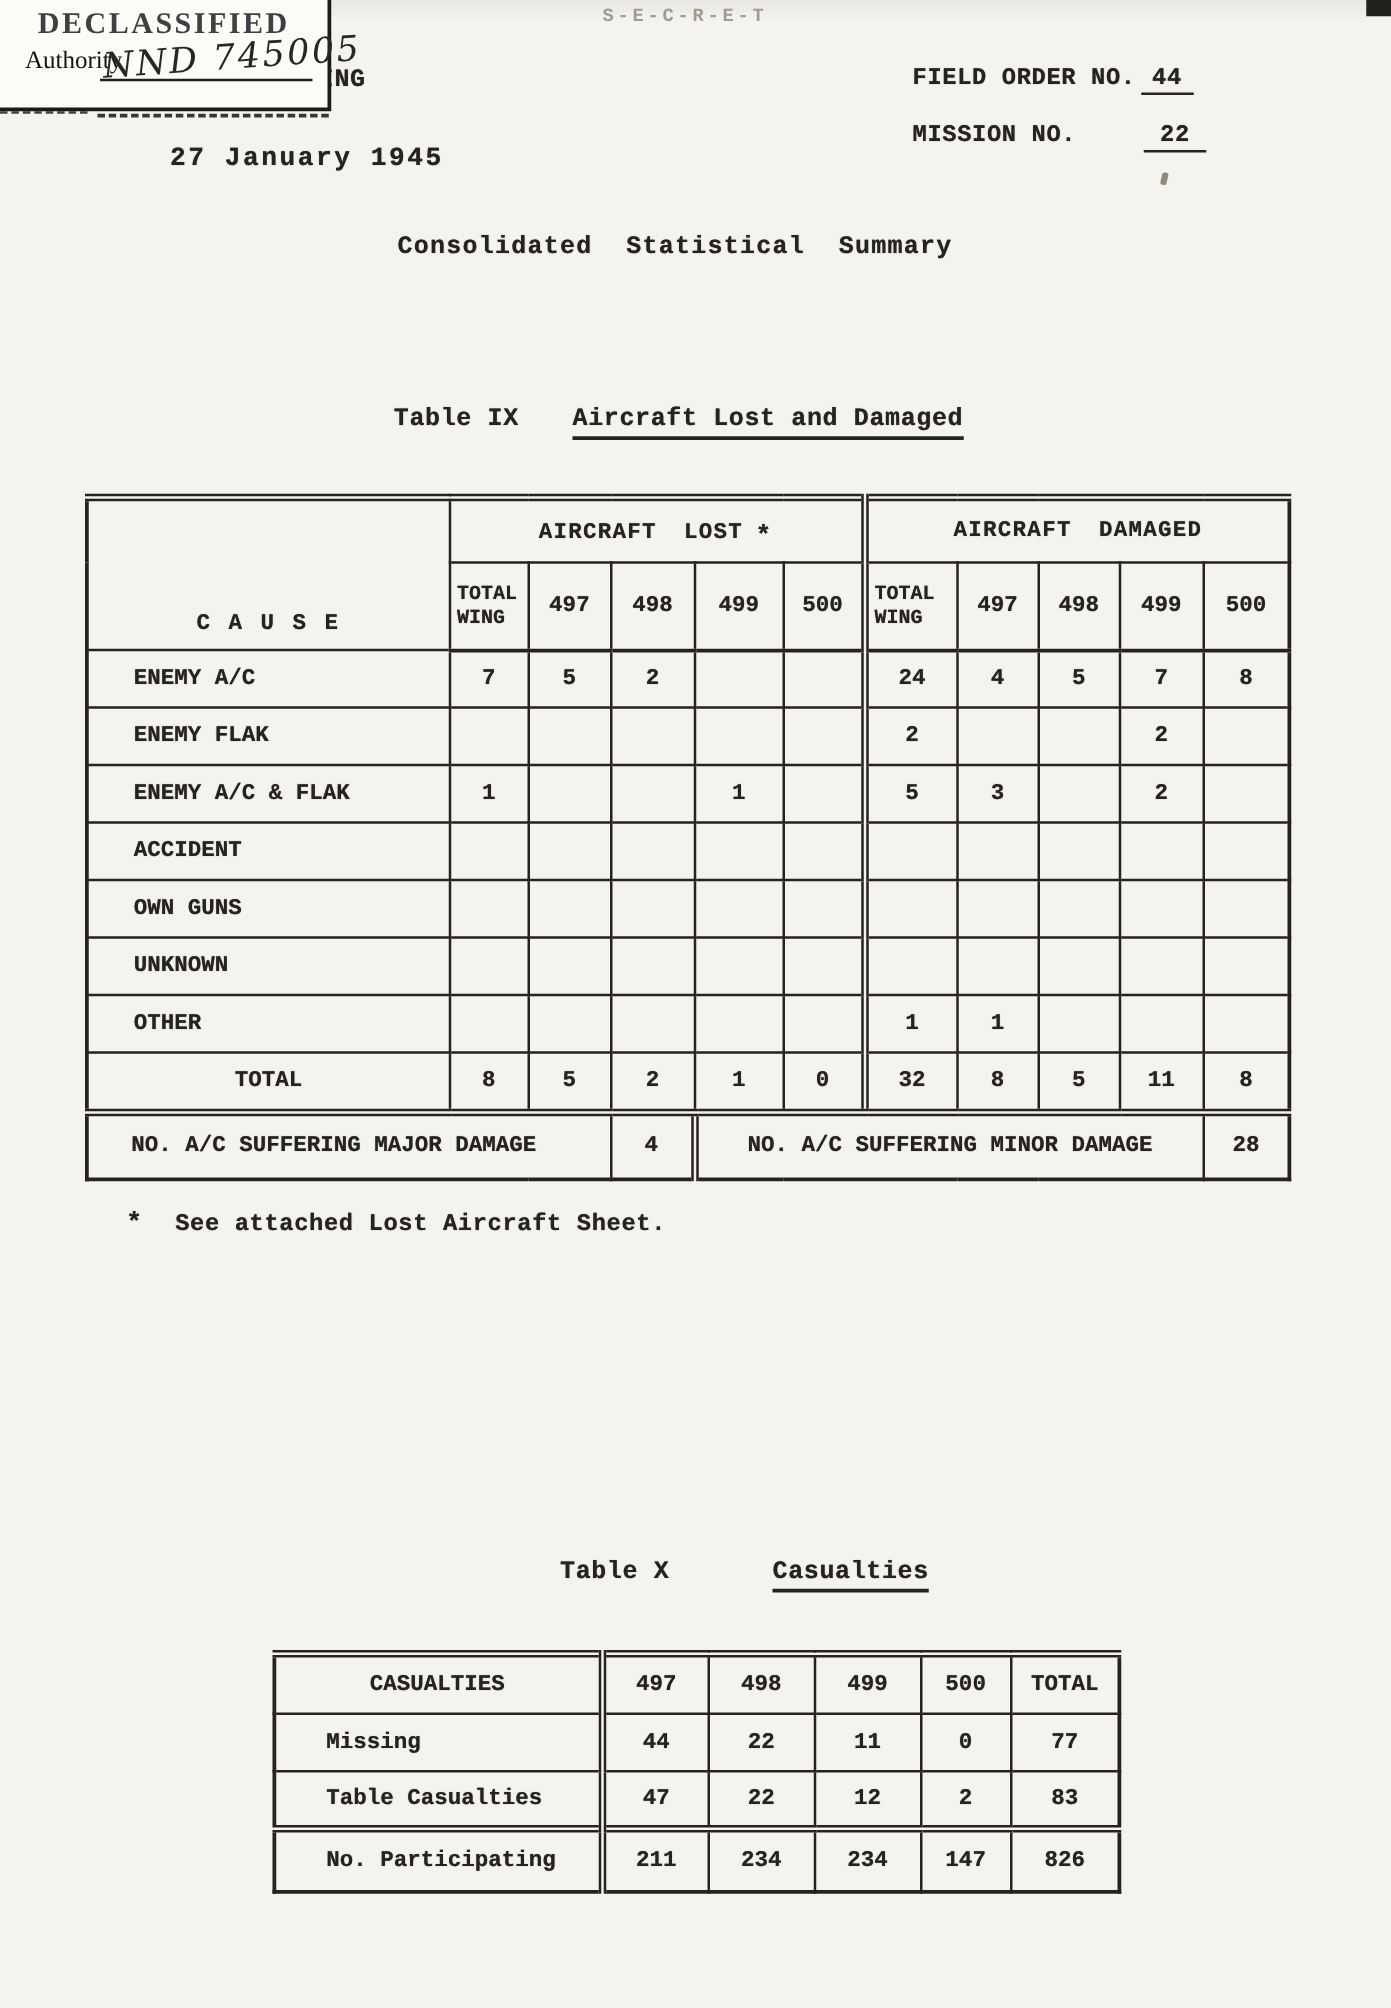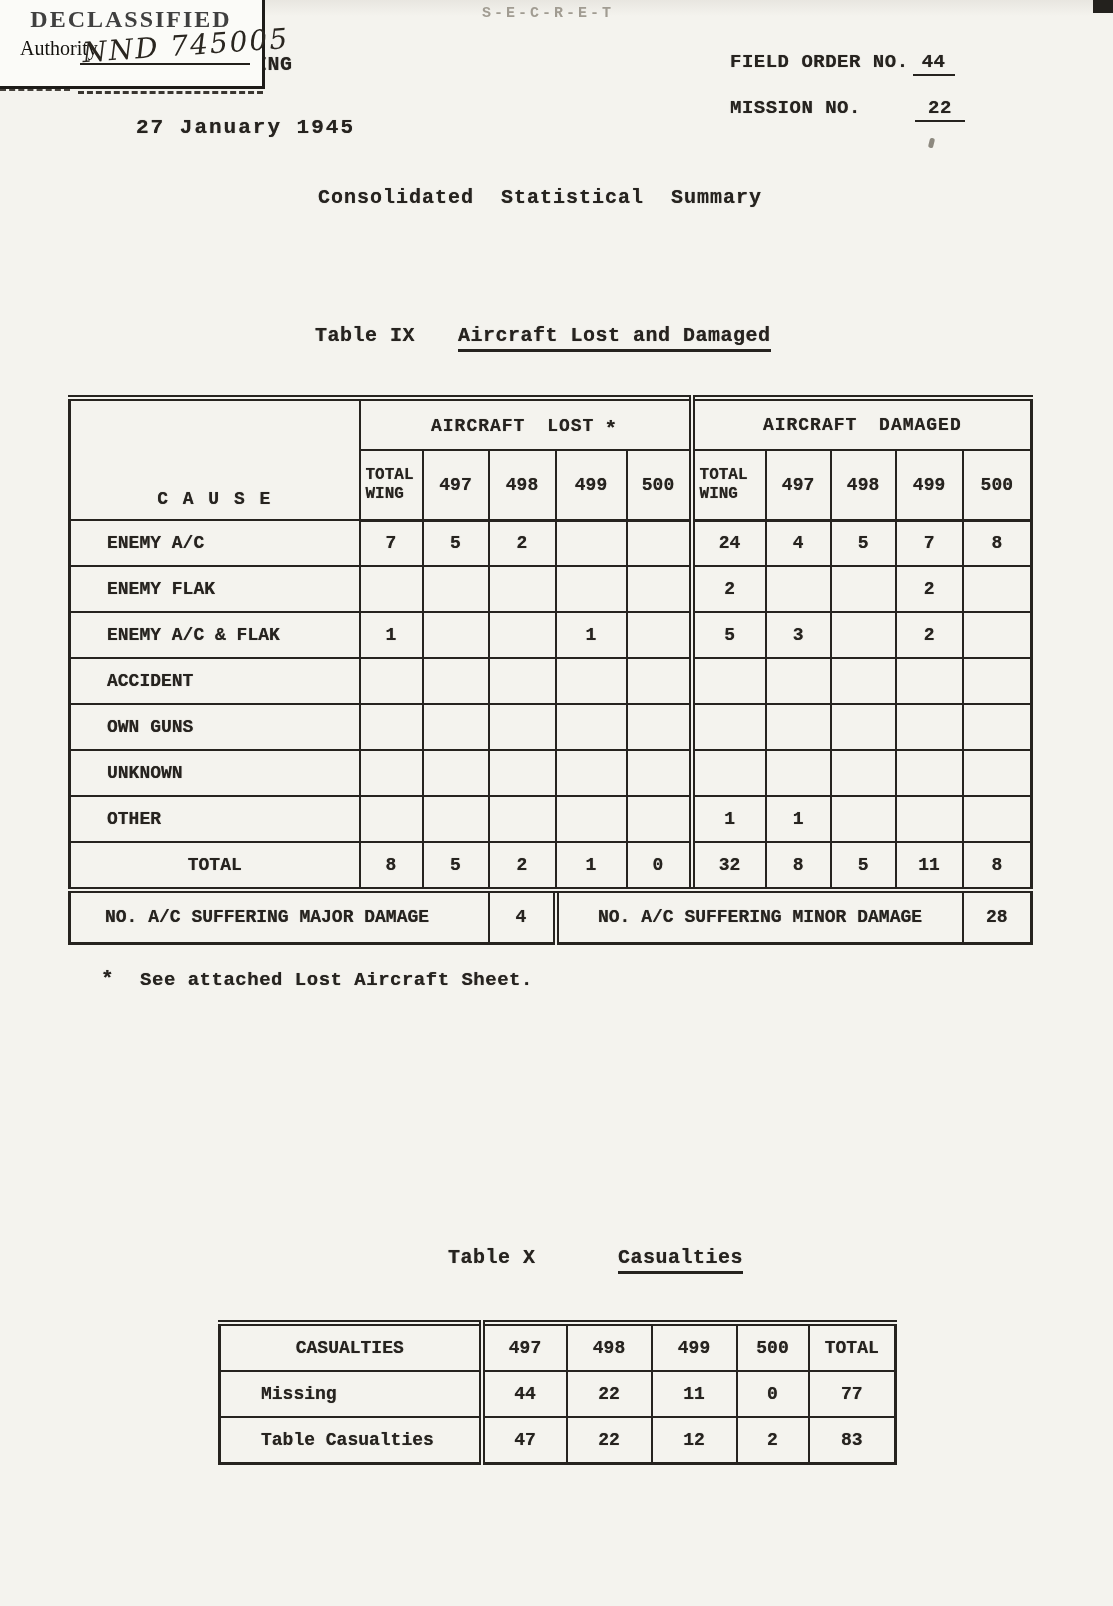--- a/index.html
+++ b/index.html
@@ -343,16 +343,24 @@
       <td>77</td>
     </tr>
     <tr class="body">
       <td class="rowlabel">Table Casualties</td>
       <td class="vd">47</td>
       <td>22</td>
       <td>12</td>
       <td>2</td>
       <td>83</td>
     </tr>
+    <tr class="participating">
+      <td class="rowlabel">No. Participating</td>
+      <td class="vd">211</td>
+      <td>234</td>
+      <td>234</td>
+      <td>147</td>
+      <td>826</td>
+    </tr>
   </tbody>
     </table>
 
 </div>
 
 </body></html>

